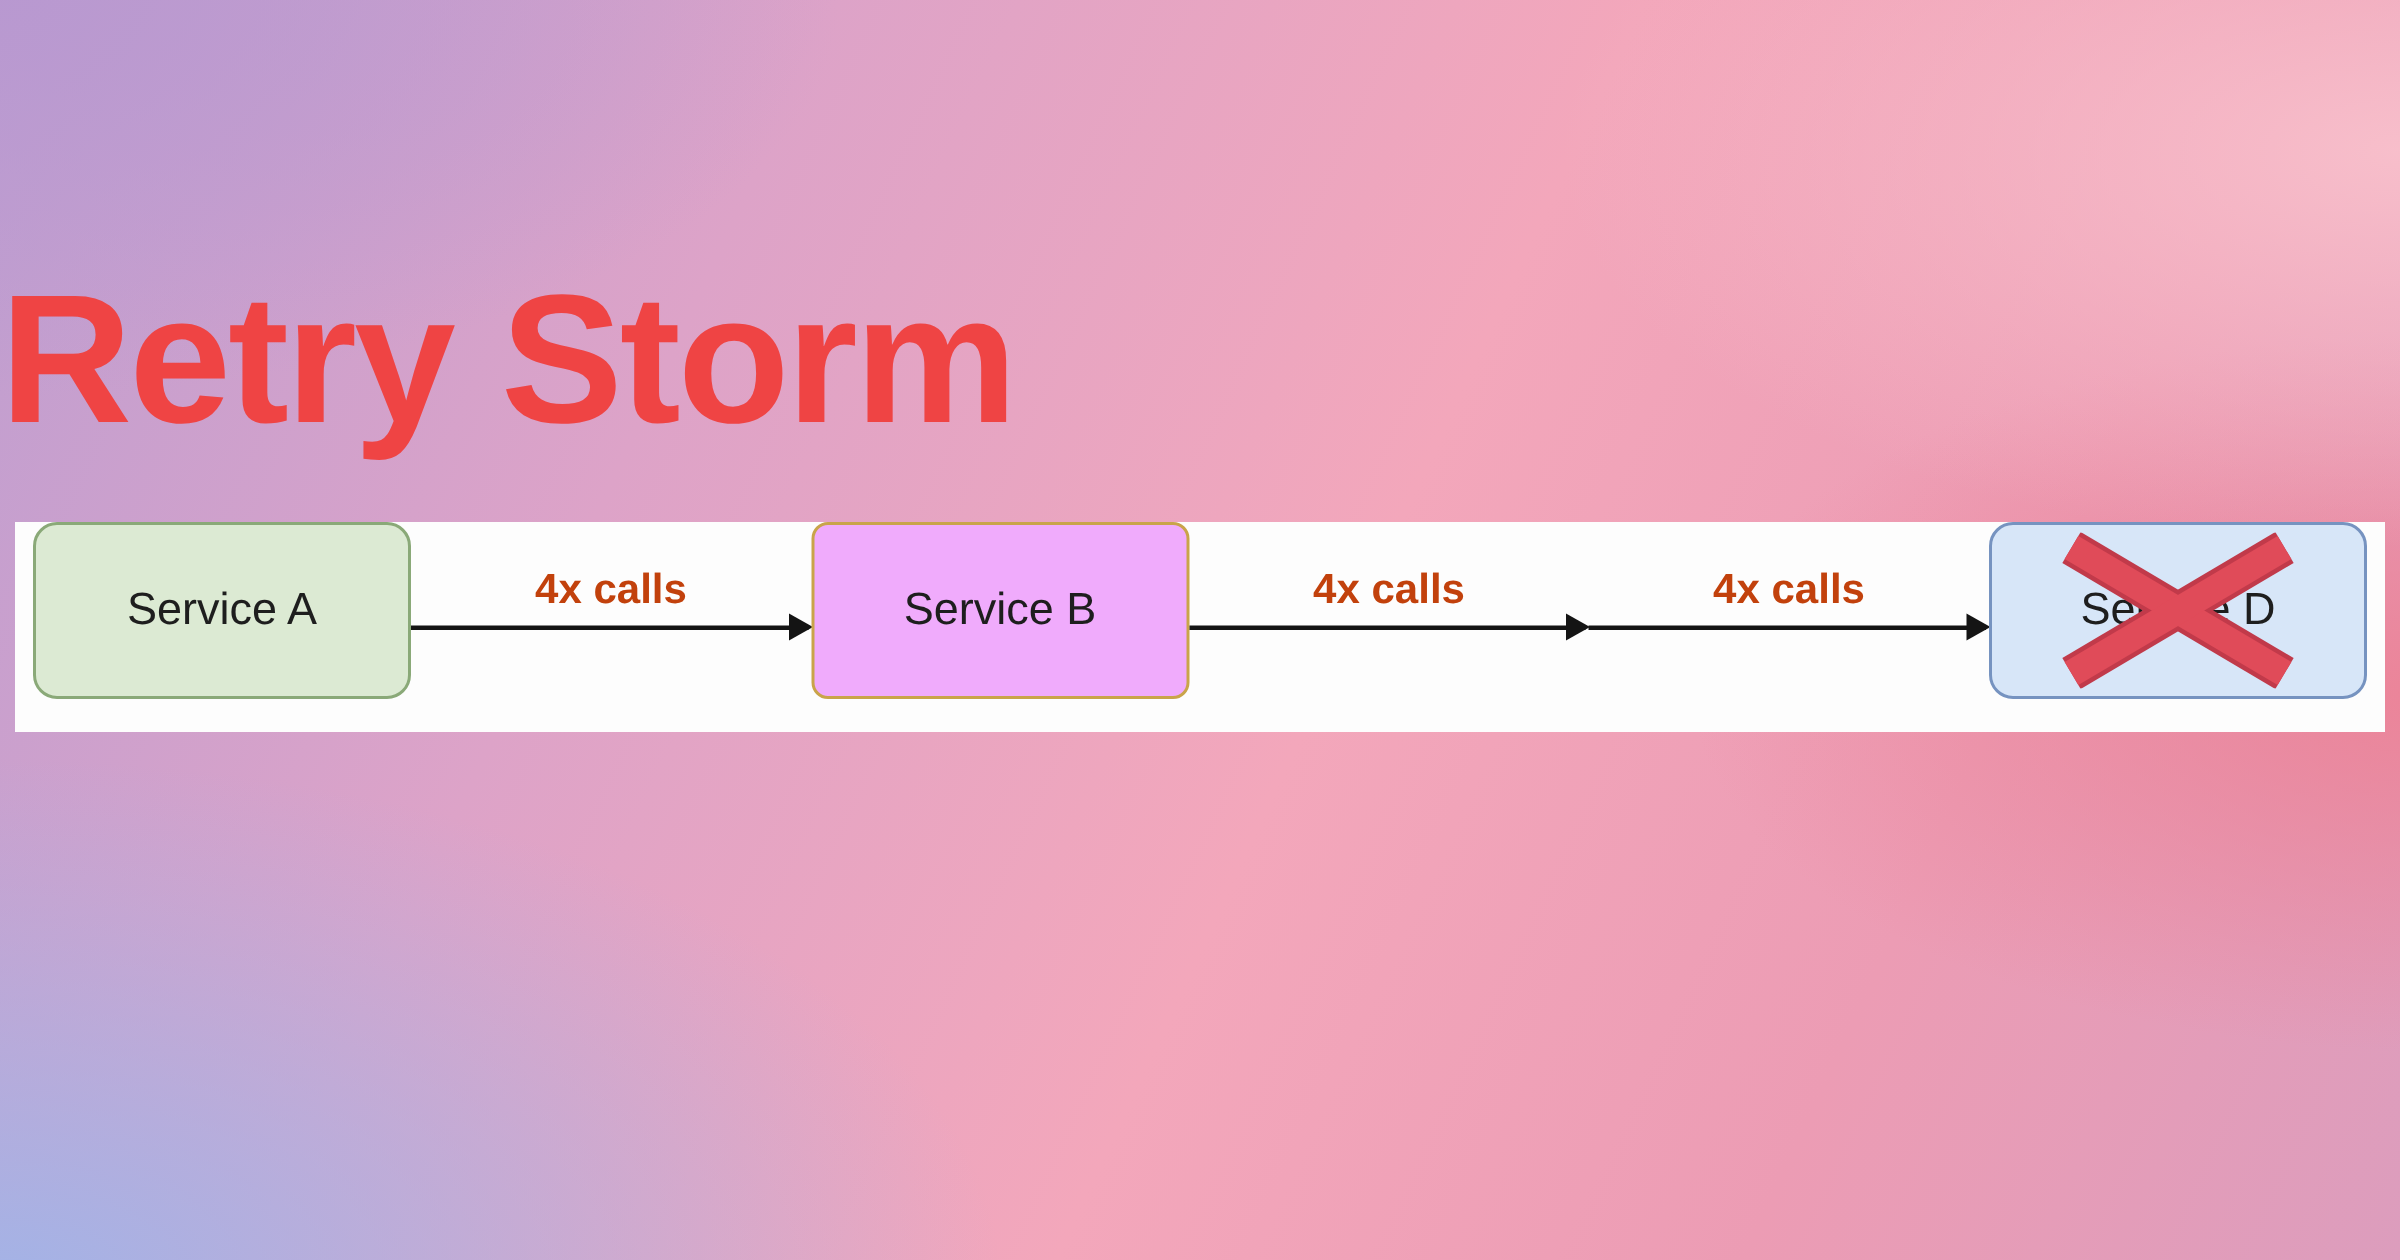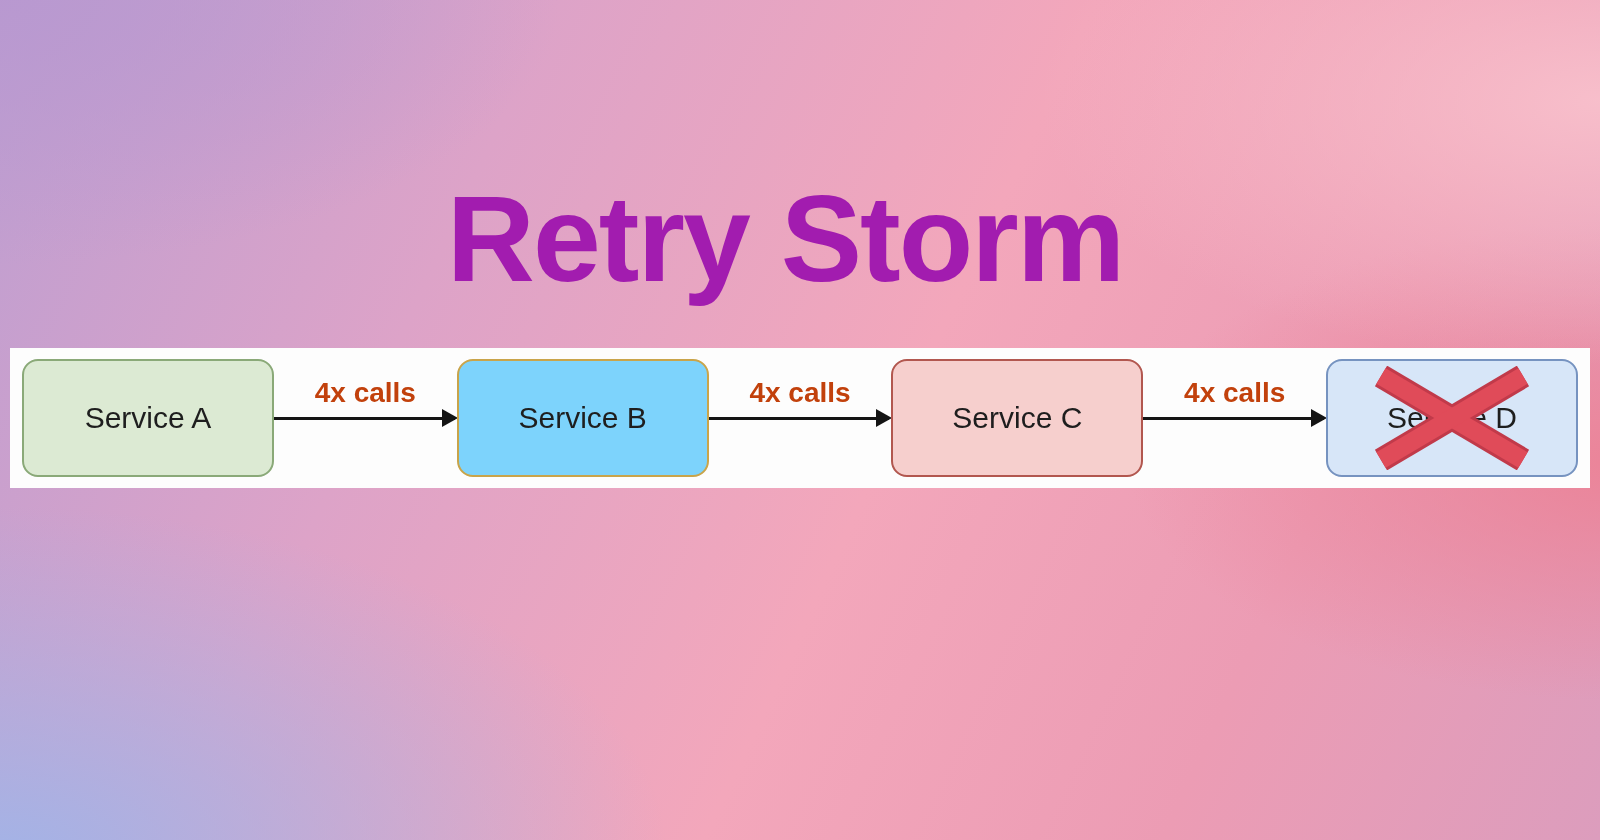--- a/index.html
+++ b/index.html
@@ -25,58 +25,57 @@
       radial-gradient(ellipse 50% 45% at 0% 0%, rgba(184,152,208,0.9) 0%, rgba(184,152,208,0) 70%),
       linear-gradient(115deg, #bd9ed1 0%, #dda3c8 28%, #f3a7bb 55%, #ec9cb4 78%, #dc9dbd 100%);
   }
 
   
   .title {
     position: absolute;
     top: 178px;
     left: 0;
     width: 1570px;
-    text-align: center;
+    text-align: left;
     font-size: 122px;
     line-height: 1.0;
     font-weight: 800;
     letter-spacing: -2px;
-    color: #a21caf;
+    color: #ef4444;
   }
 
   
   .band {
     position: absolute;
     top: 348px;
     left: 10px;
     width: 1580px;
     height: 140px;
     background: #fdfdfd;
     display: flex;
-    align-items: center;
     padding: 0 12px;
     box-sizing: border-box;
   }
 
   .service-box {
     flex: 0 0 auto;
     width: 252px;
     height: 118px;
     border-radius: 16px;
     border: 2px solid;
     box-sizing: border-box;
     display: flex;
     align-items: center;
     justify-content: center;
     font-size: 30px;
     color: #1e1e1e;
     position: relative;
   }
   .box-a { background: #dcead3; border-color: #8aa978; }
-  .box-b { background: #7dd3fc; border-color: #c9a44a; }
+  .box-b { background: #f0abfc; border-color: #c9a44a; border-radius: 11px; }
   .box-c { background: #f6cfcd; border-color: #b2574f; }
   .box-d { background: #d7e6f8; border-color: #7693c0; }
 
   
   .connector {
     flex: 1 1 auto;
     position: relative;
     height: 100%;
   }
   .connector .line {
@@ -141,23 +140,20 @@
   <div class="service-box box-b">
     <span>Service B</span>
   </div>
 
   <div class="connector">
     <span class="conn-label">4x calls</span>
     <div class="line"></div>
     <div class="arrowhead"></div>
   </div>
 
-  <div class="service-box box-c">
-    <span>Service C</span>
-  </div>
 
   <div class="connector">
     <span class="conn-label">4x calls</span>
     <div class="line"></div>
     <div class="arrowhead"></div>
   </div>
 
   <div class="service-box box-d">
     <span>Service D</span>
     <svg class="fail-x" width="170" height="104" viewBox="0 0 170 104">

